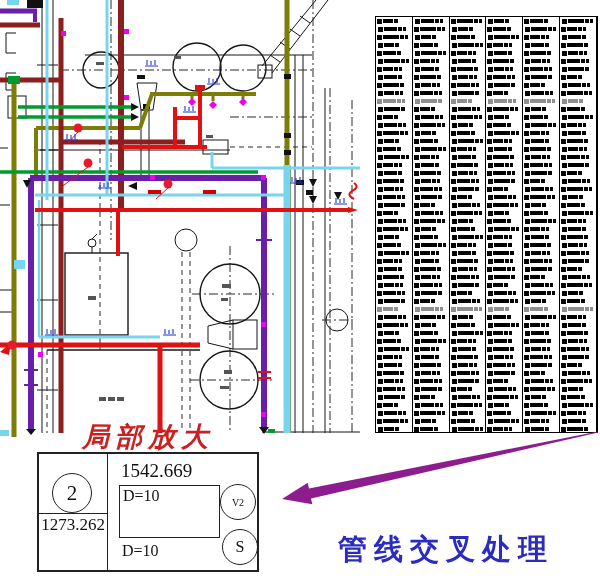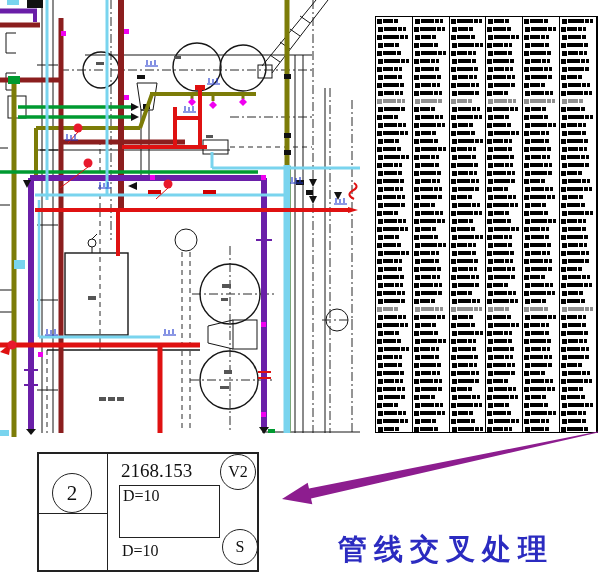--- a/index.html
+++ b/index.html
@@ -49,21 +49,21 @@
   #db-elev-left{position:absolute;left:-6px;top:61px;width:80px;text-align:center;
     font-size:17px;white-space:nowrap;}
   #db-elev1{position:absolute;left:82px;top:6px;font-size:19px;}
   #db-inner{position:absolute;left:80px;top:31px;width:101px;height:53px;border:1.5px solid #222;
     box-sizing:border-box;}
   #db-d1{position:absolute;left:3px;top:1px;font-size:16px;}
   #db-elev2{position:absolute;left:3px;top:30px;font-size:19px;}
   #db-d2{position:absolute;left:83px;top:88px;font-size:16px;}
   .db-code{position:absolute;width:34px;height:34px;border:1.5px solid #222;border-radius:50%;
     display:flex;align-items:center;justify-content:center;}
-  #db-v2{left:181px;top:0;font-size:16px;}
+  #db-v2{left:181px;top:30px;font-size:10px;}
   #db-s{left:183px;top:75px;font-size:16px;}
 
   #cap-blue{position:absolute;left:338px;top:530px;font-family:"DejaVu Serif",serif;
     font-size:29px;letter-spacing:7px;font-weight:bold;}
   #arrow-svg{position:absolute;left:270px;top:425px;}
 </style>
 </head>
 <body>
 
 <div id="stage">
@@ -2002,26 +2002,28 @@
           <i class="c3"></i>
         </div>
         <div class="trow">
           <i class="c1"></i>
           <i class="c2" style="width:16px"></i>
           <i class="c3"></i>
         </div>
       </div>
     </div>
 
+  <div id="cap-red" style="color: rgb(204, 32, 32);">局部放大</div>
 
   <div id="detail-box">
     <div id="db-vdiv"></div>
     <div id="db-hdiv"></div>
     <div id="db-circle2">2</div>
-    <div id="db-elev1">2168.153</div>
+    <div id="db-elev-left">1273.262</div>
+    <div id="db-elev1">1542.669</div>
     <div id="db-inner">
       <div id="db-d1">D=10</div>
     </div>
     <div id="db-d2">D=10</div>
     <div id="db-v2" class="db-code">V2</div>
     <div id="db-s" class="db-code">S</div>
   </div>
 
   <svg id="arrow-svg" width="330" height="90" viewBox="0 0 330 90">
     <polygon points="12,74 37.7,57.7 39,63.6 327.9,6.4 328.1,7.6 41,73.4 42.3,79.3" fill="#8d1d8f"></polygon>

